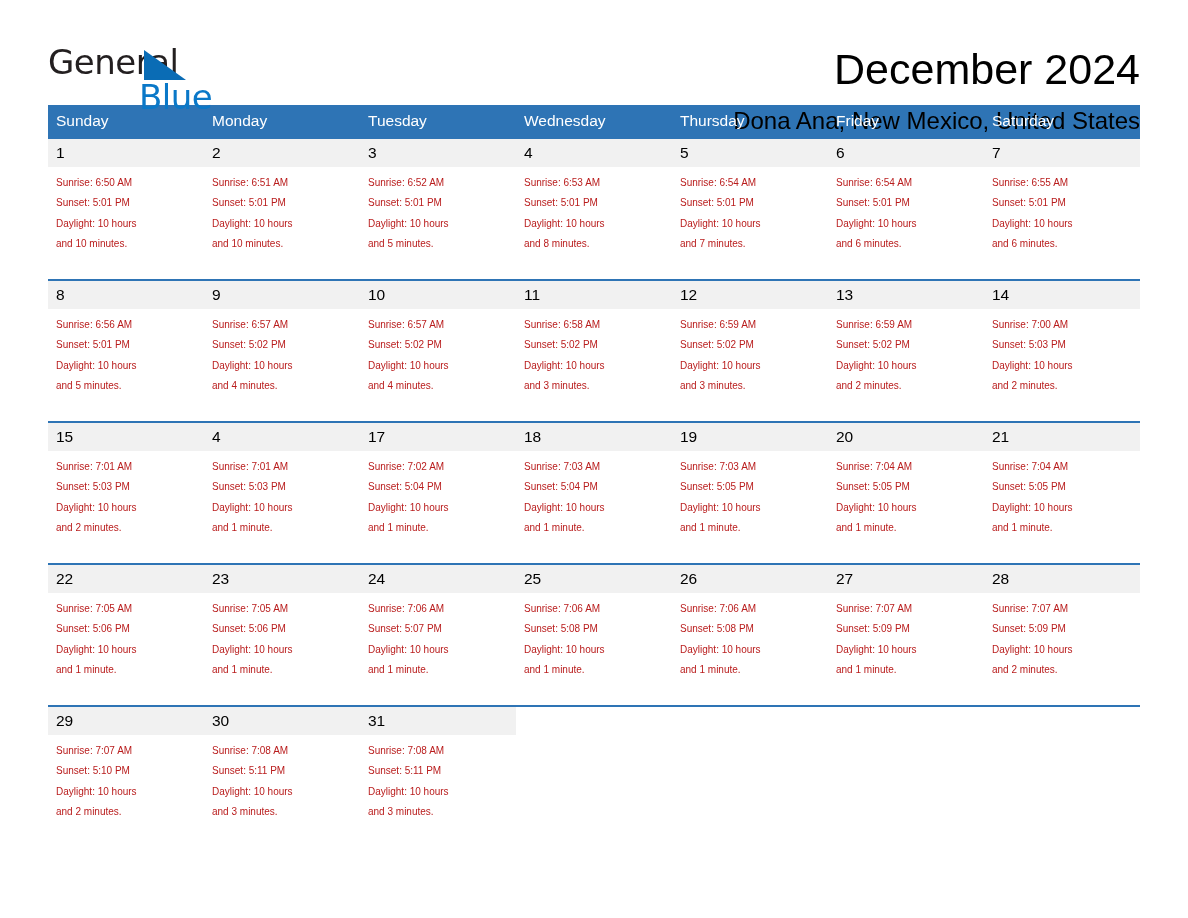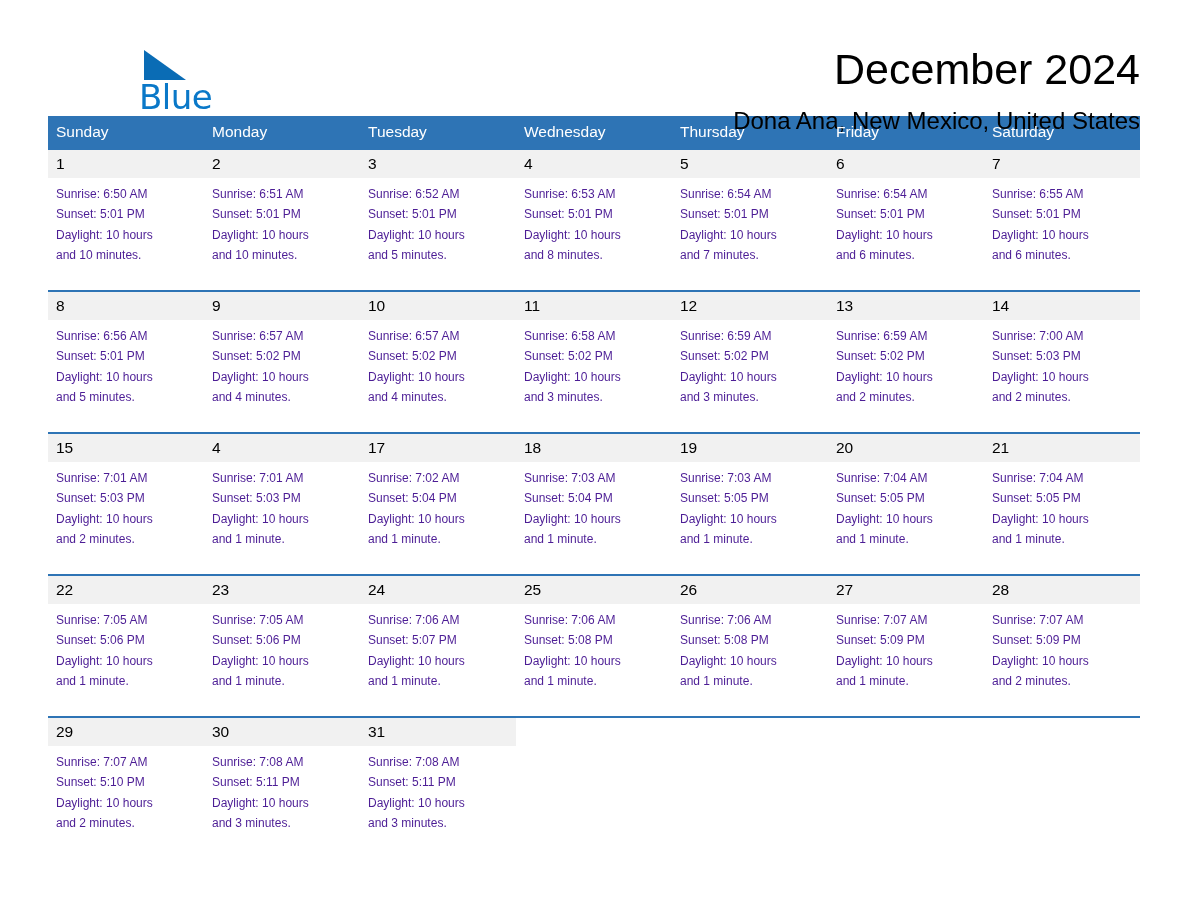--- a/index.html
+++ b/index.html
@@ -85,21 +85,21 @@
     font-size: 24px;
     font-weight: 400;
     color: #000000;
     line-height: 30px;
     margin-top: 12px;
     letter-spacing: 0px;
   }
 
   
   .calendar {
-    margin-top: 30px;
+    margin-top: 19px;
     width: 1092px;
     border-collapse: collapse;
     table-layout: fixed;
   }
   .calendar th {
     background: #2e74b5;
     color: #ffffff;
     font-size: 15.5px;
     font-weight: 400;
     text-align: left;
@@ -117,22 +117,22 @@
     background: #f1f1f1;
     font-size: 15.5px;
     color: #000000;
     padding: 6px 0 6px 8px;
     vertical-align: top;
     height: 16px;
     line-height: 16px;
   }
   .info-row td {
     background: #ffffff;
-    font-size: 12px;
-    color: #4c1d95;
+    font-size: 10px;
+    color: #b91c1c;
     padding: 6px 10px 14px 8px;
     vertical-align: top;
     line-height: 20.3px;
     height: 92px;
   }
   .info-row td.empty {
     background: #ffffff;
   }
   .daynum-row td.empty {
     background: #ffffff;
@@ -143,20 +143,21 @@
   }
 </style>
 </head>
 <body>
 
 <div class="page">
 
   <div class="top">
 
     <div class="logo">
+      <span class="logo-general">General</span>
       <span class="logo-tri"></span>
       <span class="logo-blue">Blue</span>
     </div>
 
     <div class="title-block">
       <div class="month-title">December 2024</div>
       <div class="location">Dona Ana, New Mexico, United States</div>
     </div>
 
   </div>

